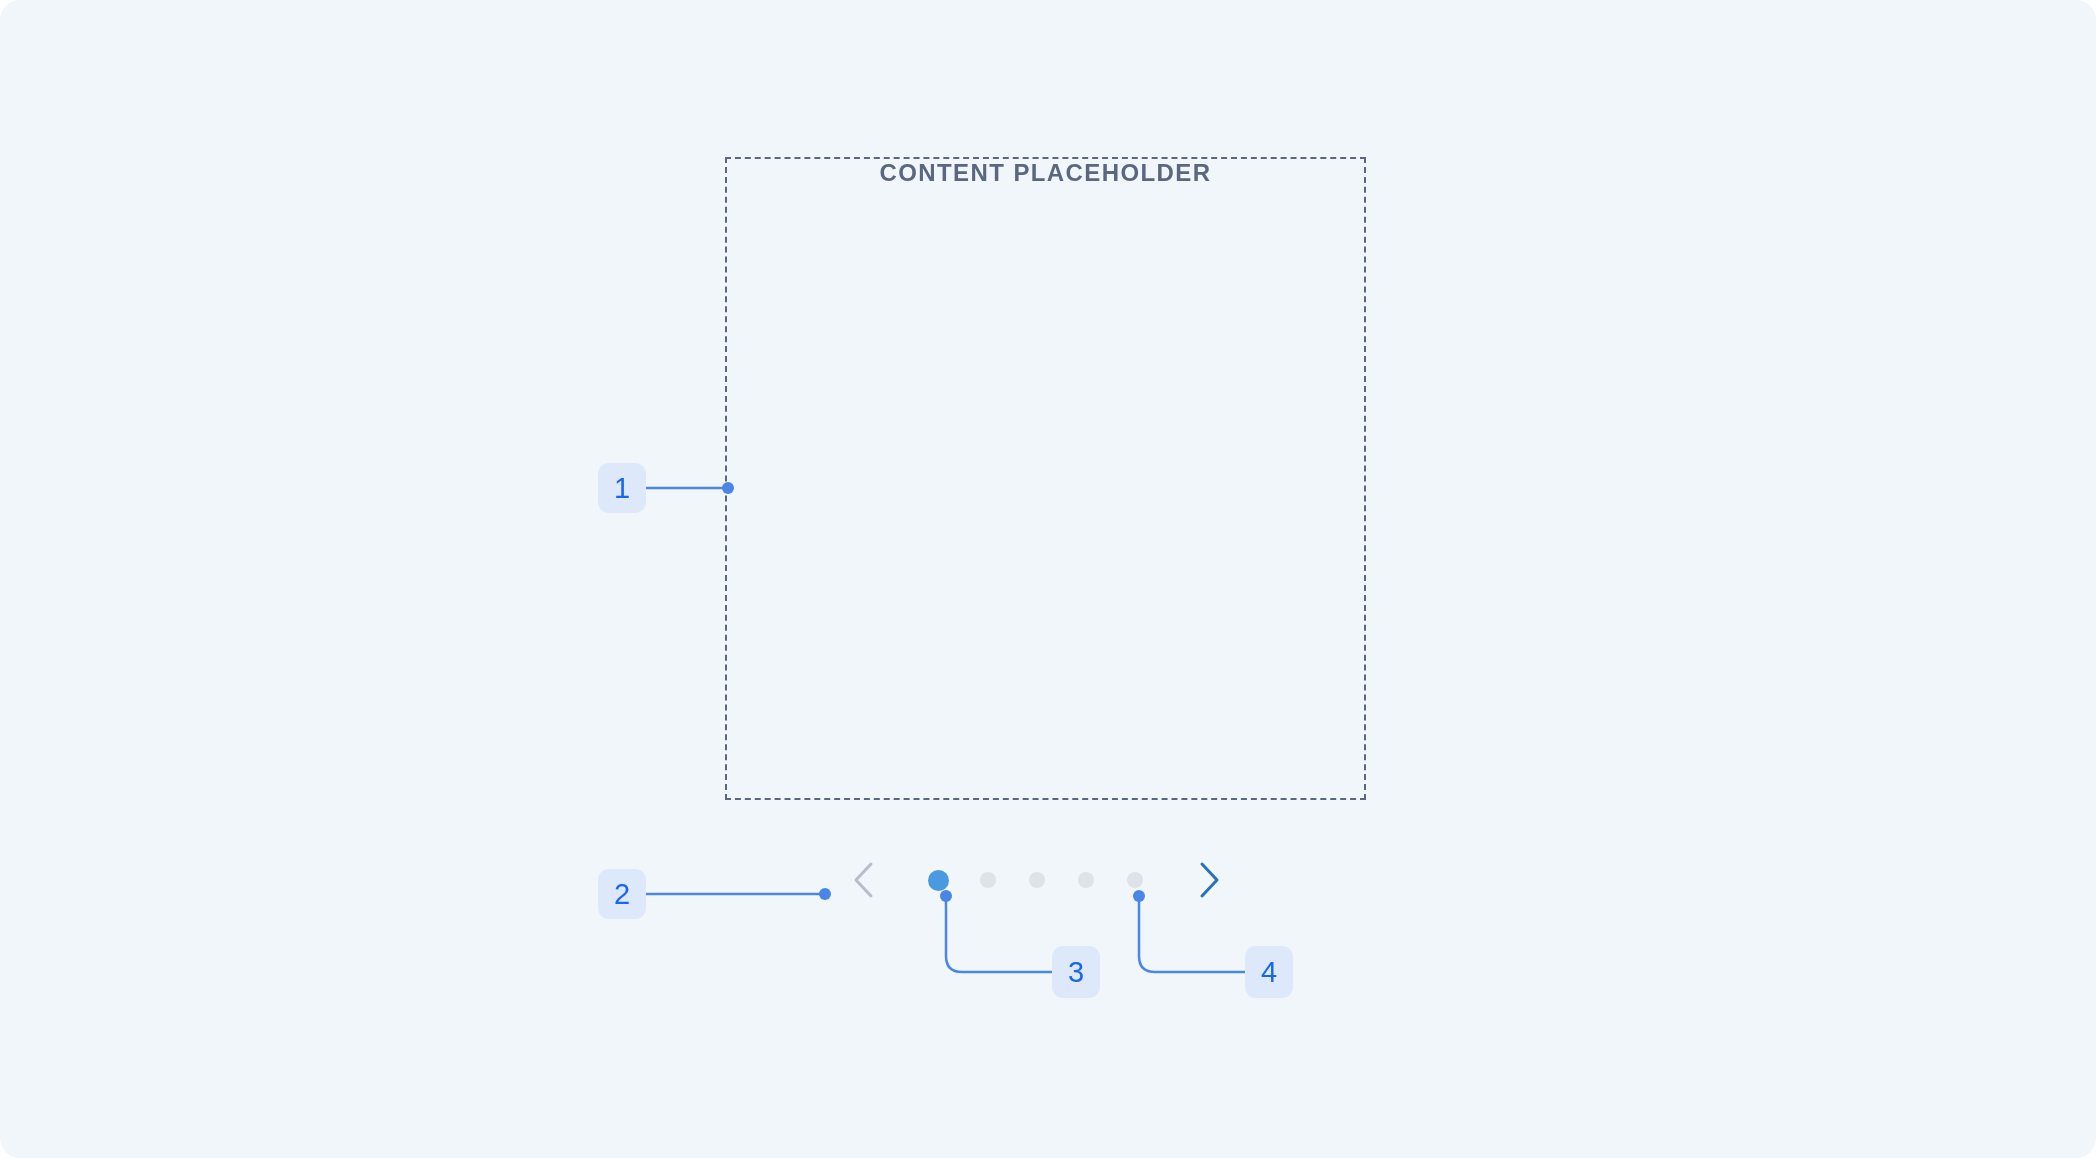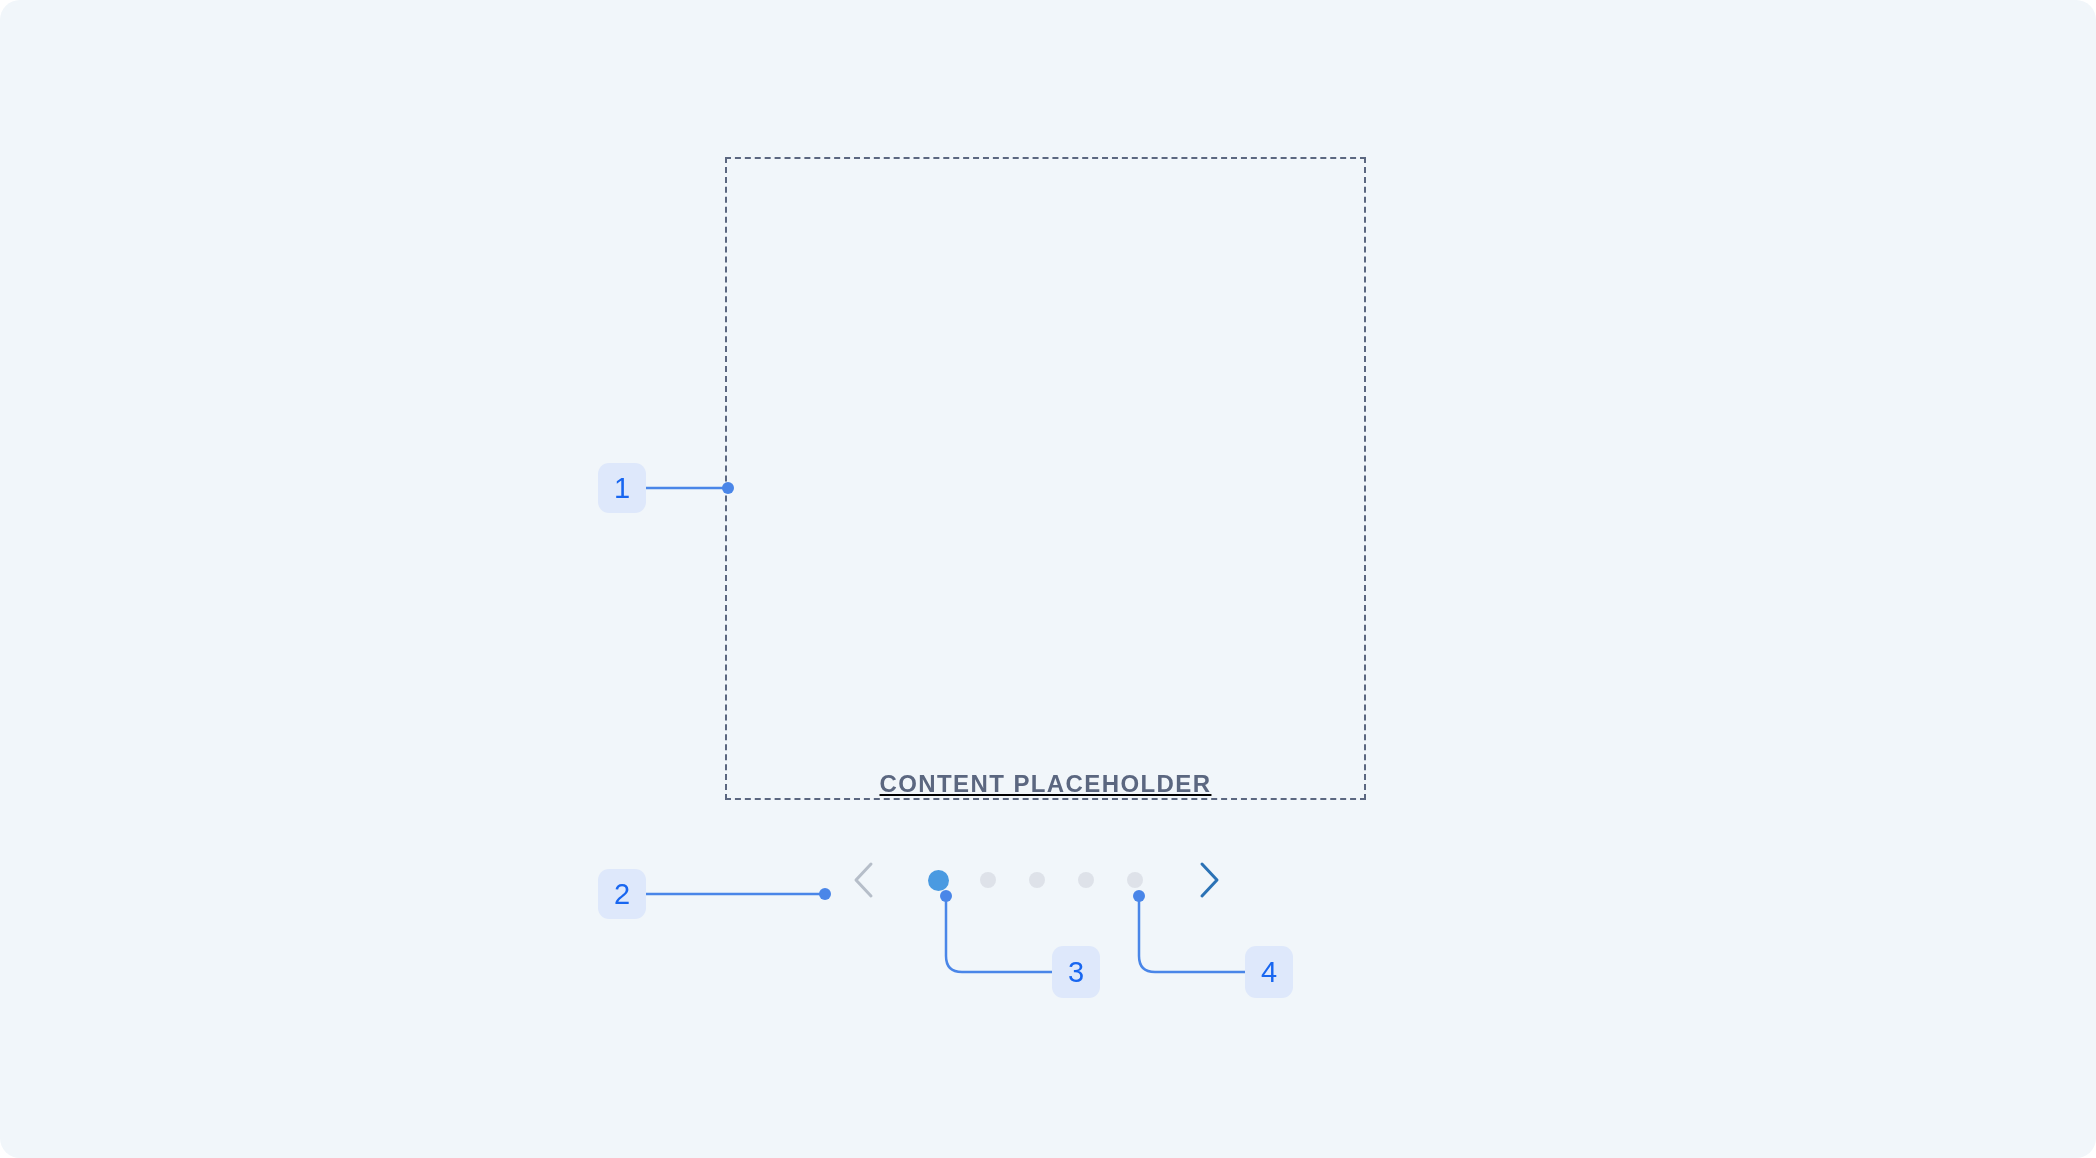--- a/index.html
+++ b/index.html
@@ -26,23 +26,22 @@
   
   #content-placeholder {
     position: absolute;
     left: 725px;
     top: 157px;
     width: 641px;
     height: 643px;
     box-sizing: border-box;
     border: 2px dashed #5b6780;
     display: flex;
-    align-items: flex-end;
-    justify-content: center;
-    text-decoration: underline;
+    align-items: flex-start;
+    justify-content: center;
   }
   #placeholder-label {
     font-size: 24px;
     font-weight: bold;
     letter-spacing: 1.4px;
     color: #5b6780;
     user-select: none;
   }
 
   

